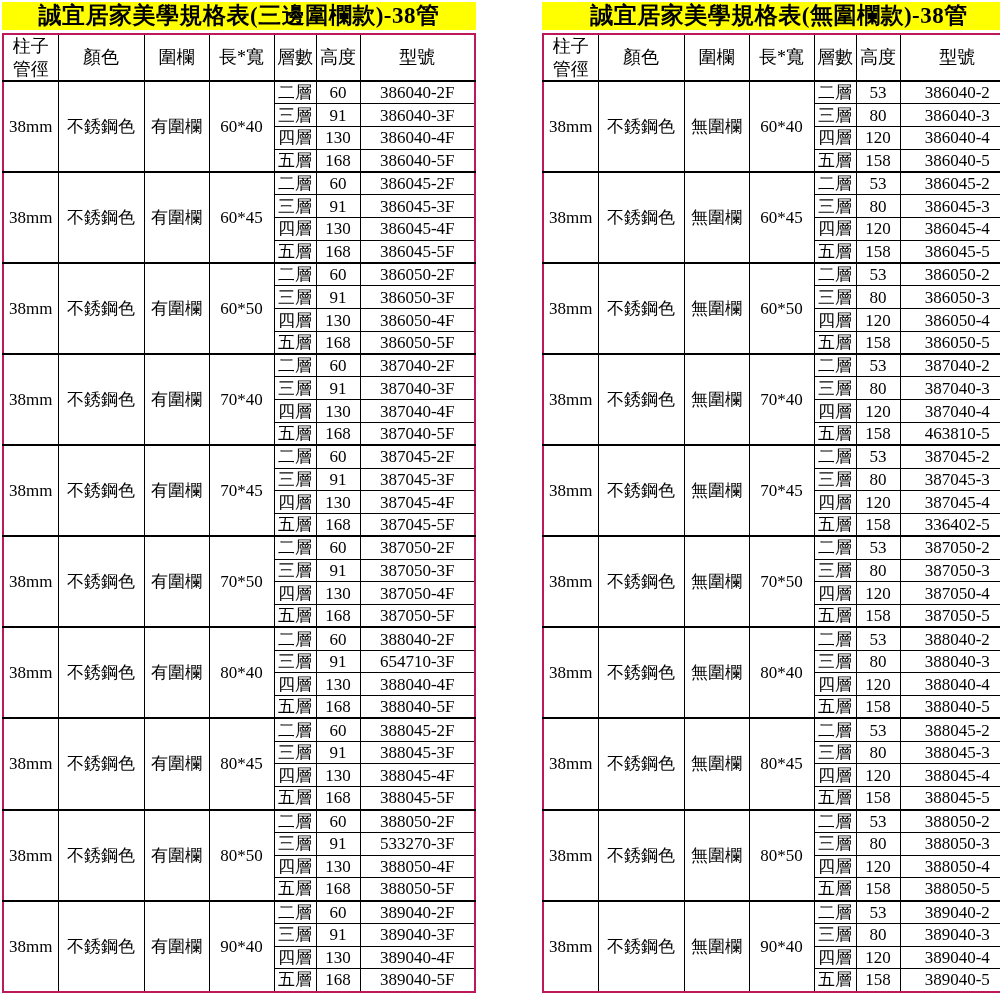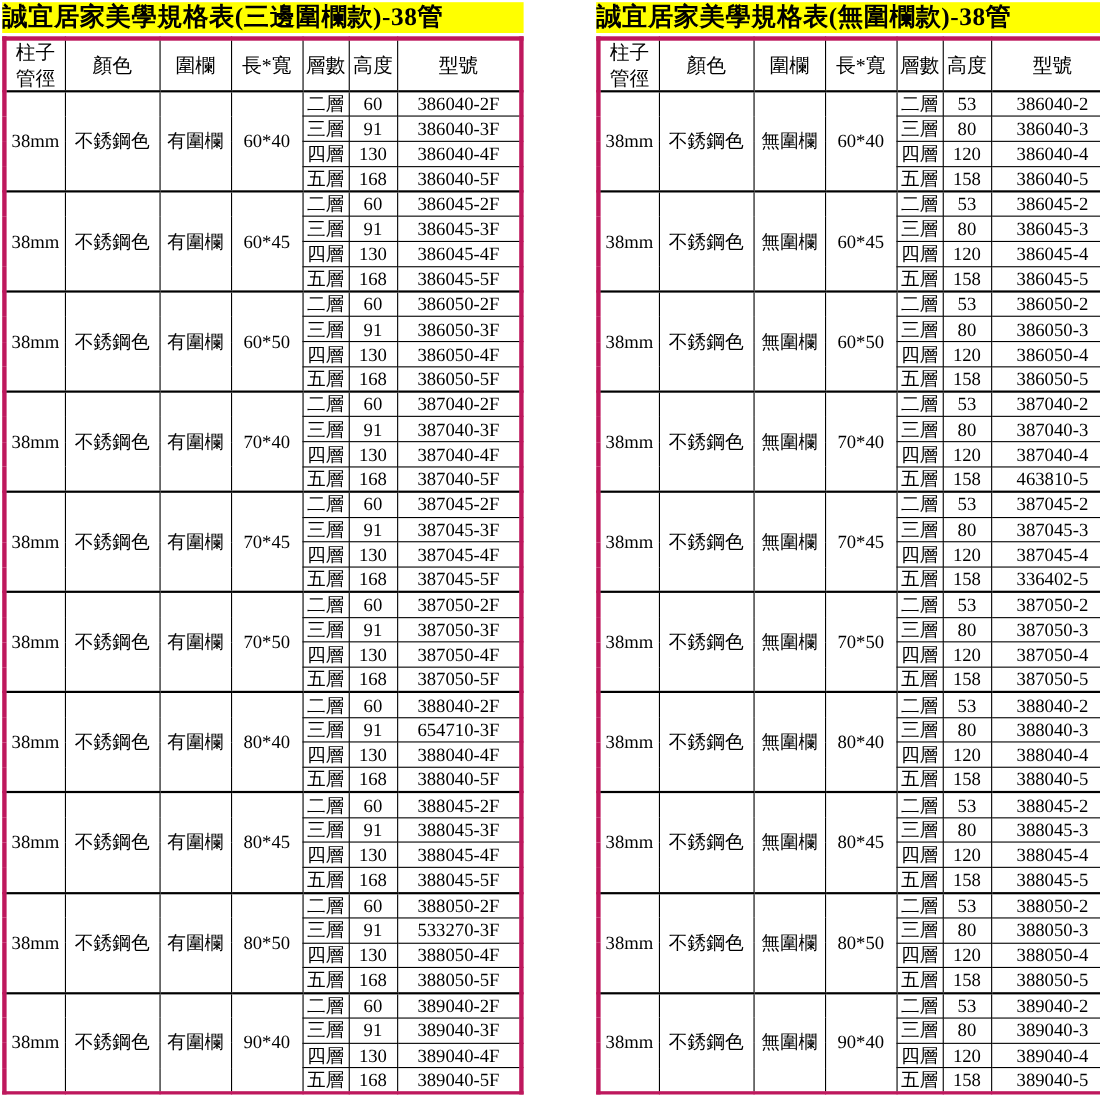--- a/index.html
+++ b/index.html
@@ -9,33 +9,33 @@
     font-family: "Liberation Serif", "DejaVu Serif", serif;
     color: #000000;
   }
   .page { position: relative; width: 1000px; height: 995px; background: #ffffff; }
   .table-block { position: absolute; top: 2px; }
   #table-0 { left: 2px;   width: 474px; }
   #table-1 { left: 542px; width: 474px; }
   .title {
     background: #ffff00;
     height: 28px; line-height: 28px;
-    text-align: left;
+    text-align: center;
     font-weight: bold;
     font-size: 23px;
     letter-spacing: 0.5px;
     margin-bottom: 3px;
     white-space: nowrap;
     overflow: hidden;
   }
   table {
     border-collapse: collapse;
     width: 100%;
     table-layout: fixed;
-    border: 4px solid #be185d;
+    border: 2px solid #be185d;
   }
   th, td {
     border: 1px solid #000000;
     text-align: center;
     vertical-align: middle;
     overflow: hidden;
     white-space: nowrap;
     padding: 0;
   }
   thead th {

